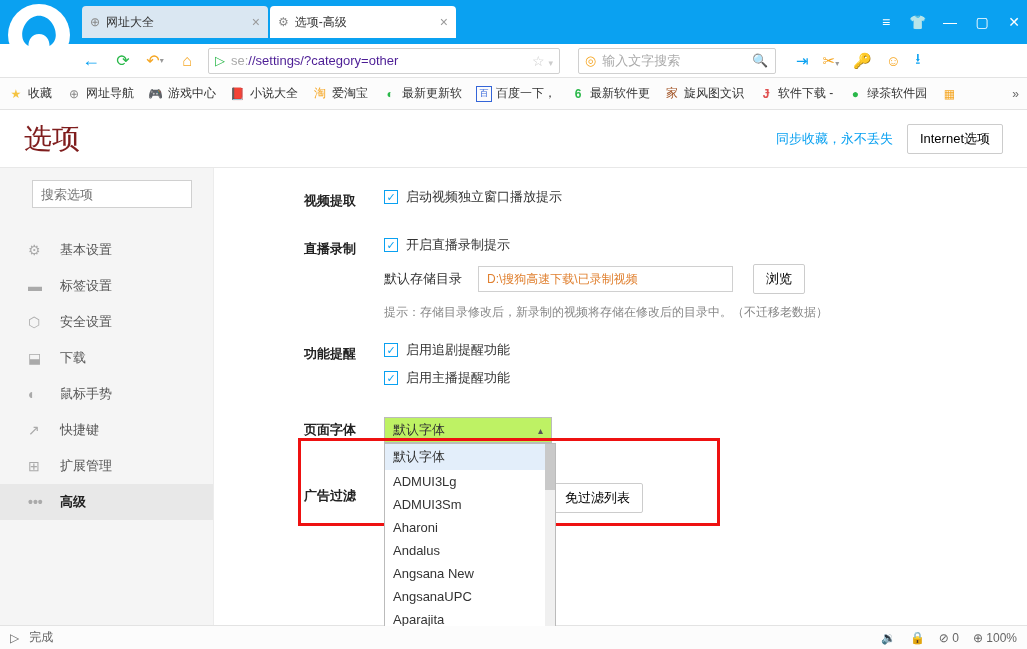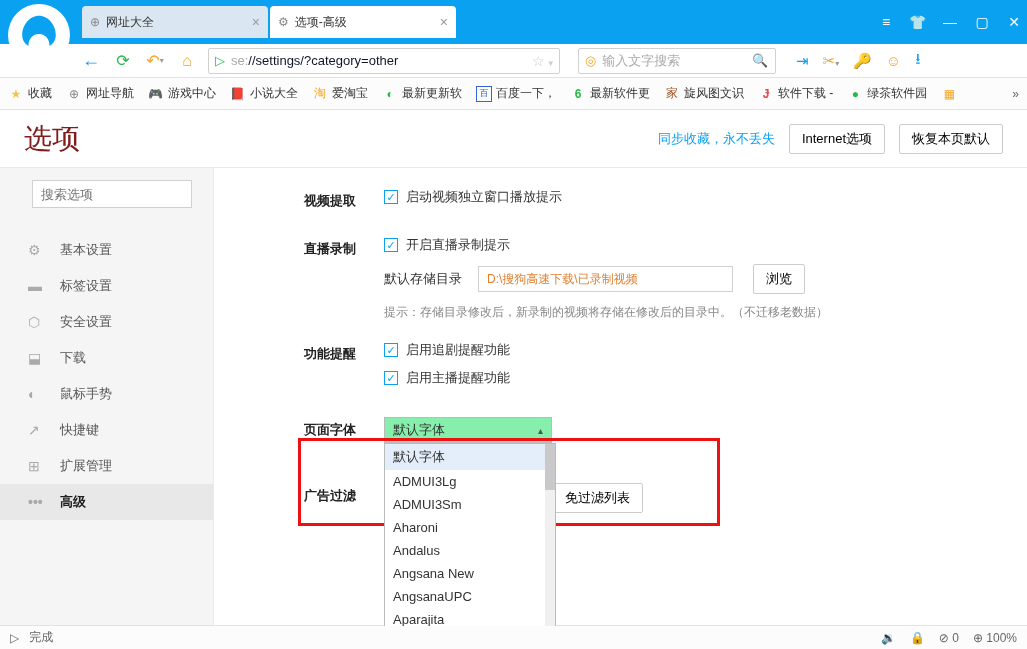--- a/index.html
+++ b/index.html
@@ -14,21 +14,21 @@
 .tab.active { background: #fff; border-top-left-radius: 4px; border-top-right-radius: 4px; }
 .tab-icon { margin-right: 6px; color: #888; }
 .tab-close { margin-left: auto; color: #999; cursor: pointer; font-size: 14px; }
 .win-controls { position: absolute; right: 4px; top: 0; display: flex; gap: 14px; align-items: center; height: 44px; color: #fff; }
 .win-controls span { width: 18px; text-align: center; cursor: pointer; font-size: 14px; }
 
 .toolbar { height: 34px; background: #fff; border-bottom: 1px solid #e3e3e3; display: flex; align-items: center; padding-left: 80px; gap: 10px; }
 .nav-btn { width: 22px; height: 22px; display: flex; align-items: center; justify-content: center; cursor: pointer; }
 .url-box { flex: 0 0 352px; height: 26px; border: 1px solid #d0d0d0; border-radius: 2px; display: flex; align-items: center; padding: 0 6px; font-size: 13px; color: #999; }
 .url-box .proto { color: #aaa; }
-.url-box .rest { color: #0f172a; }
+.url-box .rest { color: #4c1d95; }
 .star { margin-left: auto; color: #ccc; font-size: 14px; }
 .search-box { flex: 0 0 198px; height: 26px; border: 1px solid #d0d0d0; border-radius: 2px; display: flex; align-items: center; padding: 0 6px; color: #aaa; font-size: 13px; margin-left: 8px; }
 .search-box .sicon { margin-right: 6px; }
 .search-box .mag { margin-left: auto; }
 .right-icons { display: flex; gap: 14px; margin-left: 10px; margin-right: 10px; align-items: center; }
 .right-icons span { color: #0aa1f1; font-size: 15px; cursor: pointer; }
 
 .bookmarks { height: 32px; background: #fcfcfc; border-bottom: 1px solid #e3e3e3; display: flex; align-items: center; padding: 0 8px; gap: 14px; font-size: 12px; color: #333; overflow: hidden; }
 .bm-item { display: flex; align-items: center; gap: 4px; cursor: pointer; white-space: nowrap; }
 .bm-icon { width: 16px; height: 16px; display: inline-flex; align-items: center; justify-content: center; font-size: 12px; }
@@ -50,21 +50,21 @@
 .side-icon { width: 18px; color: #aaa; font-size: 14px; }
 
 .main { flex: 1; overflow: auto; padding: 20px 0 0 0; position: relative; }
 .row { display: flex; align-items: flex-start; margin-bottom: 20px; padding-left: 90px; }
 .row-label { width: 80px; font-weight: bold; font-size: 13px; color: #222; padding-top: 4px; }
 .row-body { flex: 1; font-size: 13px; color: #333; }
 .check-line { display: flex; align-items: center; gap: 8px; margin-bottom: 10px; }
 .chk { width: 14px; height: 14px; border: 1px solid #0aa1f1; display: inline-flex; align-items: center; justify-content: center; color: #0aa1f1; font-size: 11px; }
 .inline-input { height: 26px; border: 1px solid #d0d0d0; padding: 0 8px; font-size: 12px; color: #e08030; width: 255px; }
 .hint { color: #888; font-size: 12px; margin-top: 6px; }
-.select { width: 168px; height: 26px; border: 1px solid #bbb; display: flex; align-items: center; padding: 0 8px; font-size: 13px; background: #86efac; cursor: pointer; position: relative; }
+.select { width: 168px; height: 26px; border: 1px solid #bbb; display: flex; align-items: center; padding: 0 8px; font-size: 13px; background: #bef264; cursor: pointer; position: relative; }
 .select .caret { margin-left: auto; font-size: 10px; color: #555; }
 .dropdown { position: absolute; top: 25px; left: -1px; width: 172px; background: #fff; border: 1px solid #bbb; z-index: 10; }
 .dd-item { padding: 4px 8px; font-size: 13px; color: #333; cursor: pointer; }
 .dd-item.sel { background: #e3eefa; }
 .dd-scroll { position: absolute; right: 0; top: 0; width: 10px; height: 100%; background: #f0f0f0; }
 .dd-thumb { width: 10px; height: 46px; background: #c9c9c9; }
 .red-box { position: absolute; border: 3px solid #e11; pointer-events: none; }
 
 .statusbar { position: absolute; bottom: 0; left: 0; right: 0; height: 24px; border-top: 1px solid #e3e3e3; background: #fcfcfc; display: flex; align-items: center; padding: 0 10px; font-size: 12px; color: #666; gap: 10px; }
 .statusbar .sright { margin-left: auto; display: flex; gap: 14px; align-items: center; }
@@ -175,21 +175,20 @@
         <span class="bm-icon" style="color:#f5a623;">▦</span>
       </div>
   <div class="bm-more">»</div>
 </div>
 
 <div class="page-header">
   <div class="page-title">选项</div>
   <div class="header-right">
     <span class="link-blue">同步收藏，永不丢失</span>
     <button class="btn">Internet选项</button>
-    <button class="btn">恢复本页默认</button>
   </div>
 </div>
 
 <div class="content">
   <div class="sidebar">
     <div class="search-opt">
       <input type="text" placeholder="搜索选项" style="">
     </div>
     <div class="side-list">
       <div class="side-item">

